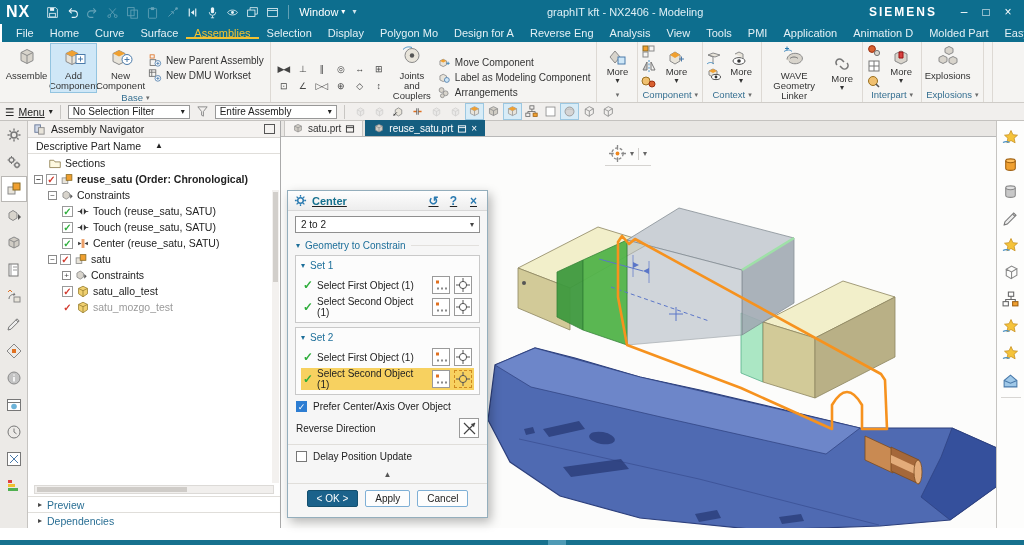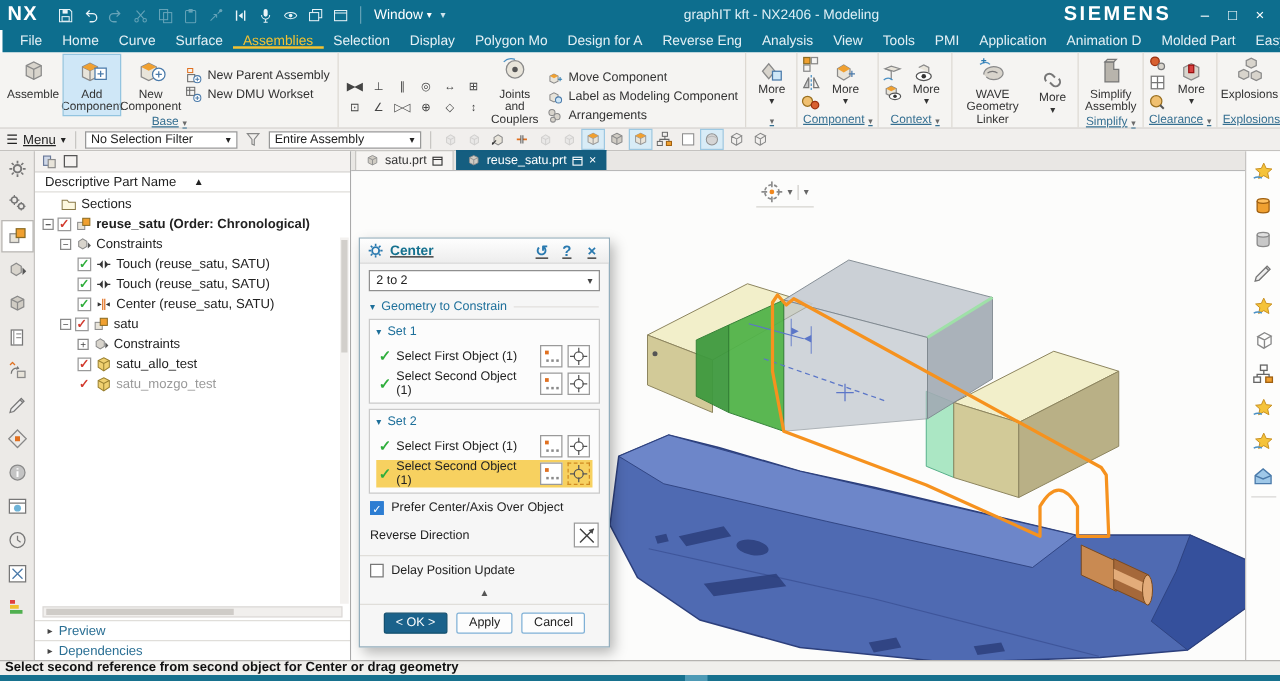--- a/index.html
+++ b/index.html
@@ -12,34 +12,34 @@
   
   #titlebar{position:absolute;left:0;top:0;width:1024px;height:24px;background:var(--titlebar);display:flex;align-items:center;padding:0 6px;gap:3px;color:#fff;}
   .nx-logo{font-weight:bold;font-size:16px;letter-spacing:1px;margin-right:10px;}
   .qat{width:19px;height:17px;color:#eaf4f8;}
   .qat svg{width:13px;height:13px;}
   .qat.dim{opacity:.4;}
   .vsep{width:1px;height:14px;background:rgba(255,255,255,.35);margin:0 3px;}
   .win-menu{display:flex;align-items:center;gap:3px;font-size:11px;color:#fff;padding:0 4px;}
   .caret{font-size:8px;line-height:8px;}
   .tb-title{position:absolute;left:547px;top:6px;font-size:11px;color:#dff0f6;}
-  .brand{margin-left:auto;font-weight:bold;font-size:16px;letter-spacing:2px;color:#fff;}
+  .brand{margin-left:auto;font-weight:bold;font-size:12px;letter-spacing:2px;color:#fff;}
   .winctl{display:flex;gap:2px;margin-left:14px;}
   .winctl span{width:20px;height:18px;display:flex;align-items:center;justify-content:center;font-size:12px;}
 
   
   #tabrow{position:absolute;left:2px;top:24px;width:1024px;height:18px;background:var(--titlebar);display:flex;align-items:center;padding-left:6px;}
   .rtab{display:flex;align-items:center;padding:0 8px;color:#e4f0f5;font-size:11px;white-space:nowrap;}
   .rtab.active{color:var(--tab-active);box-shadow:inset 0 -2px 0 var(--tab-active);}
 
   
   #ribbon{position:absolute;left:0;top:42px;width:1024px;height:61px;background:var(--ribbon-bg);border-bottom:1px solid #cfccc8;display:flex;align-items:stretch;padding:0 1px;}
   .rgroup{display:flex;flex-direction:column;border-right:1px solid #ddd9d4;}
   .rgroup-body{flex:1;display:flex;align-items:stretch;padding:2px 3px 0 3px;gap:2px;}
-  .rgroup-label{height:14px;text-align:center;color:#356f91;font-size:9.5px;line-height:12px;white-space:nowrap;display:flex;align-items:flex-end;justify-content:center;gap:3px;padding:0 4px;text-decoration:underline;}
+  .rgroup-label{height:14px;text-align:center;color:#356f91;font-size:9.5px;line-height:12px;white-space:nowrap;display:flex;align-items:center;justify-content:center;gap:3px;padding:0 4px;}
   .rgroup-label .caret{font-size:7px;color:#6b6b6b;}
   .bigbtn{width:45px;display:flex;flex-direction:column;align-items:center;padding:1px;font-size:9.5px;line-height:10px;text-align:center;color:#333;}
   .bigbtn .bicon{width:26px;height:25px;margin-bottom:1px;}
   .bigbtn.active-tool{background:var(--highlight);outline:1px solid #93c4e0;}
   .sidecol{display:flex;flex-direction:column;justify-content:center;gap:2px;padding:0 3px;}
   .sideitem{display:flex;align-items:center;gap:4px;font-size:10px;white-space:nowrap;color:#333;}
   .sideitem .ico{width:14px;height:13px;}
   .cgrid{display:grid;grid-template-columns:repeat(6,19px);grid-auto-rows:17px;align-content:center;margin-right:2px;}
   .cicon{display:flex;align-items:center;justify-content:center;font-size:9px;color:#444;letter-spacing:-1px;}
   .morebtn{width:34px;display:flex;flex-direction:column;align-items:center;justify-content:center;font-size:9.5px;color:#333;}
@@ -513,37 +513,20 @@
           <span>More</span>
           <span class="caret">▾</span>
         </div>
       </div>
       <div class="rgroup-label">
           <span>Interpart Links</span>
           <span class="caret">▾</span>
         </div>
     </div>
 
-    <div class="rgroup">
-      <div class="rgroup-body">
-        <div class="bigbtn">
-          <span class="bicon ico">
-              <svg viewBox="0 0 26 24">
-                <path d="M8 4h7v6h4v10h-11z" fill="#b8b4ac" stroke="#777"></path>
-                <path d="M8 4l2-2h7l-2 2z" fill="#d8d4cc" stroke="#777"></path>
-              </svg>
-            </span>
-          <span>Simplify Assembly</span>
-        </div>
-      </div>
-      <div class="rgroup-label">
-          <span>Simplify</span>
-          <span class="caret">▾</span>
-        </div>
-    </div>
 
     <div class="rgroup">
       <div class="rgroup-body">
         <div class="minicol">
           <span class="ico">
               <svg viewBox="0 0 16 14">
                 <circle cx="6" cy="5" r="3.4" fill="#d86030" stroke="#9a3010"></circle>
                 <circle cx="11" cy="9" r="2.6" fill="#d8d4cc" stroke="#777"></circle>
               </svg>
             </span>
@@ -565,21 +548,21 @@
               <svg viewBox="0 0 20 18">
                 <path d="M4 6l6-3 6 3v7l-6 3-6-3z" fill="#d8d4cc" stroke="#8a8a8a"></path>
                 <path d="M8 4h4v6H8z" fill="#d84040" stroke="#9a1010"></path>
               </svg>
             </span>
           <span>More</span>
           <span class="caret">▾</span>
         </div>
       </div>
       <div class="rgroup-label">
-          <span>Clearance</span>
+          <span>Interpart</span>
           <span class="caret">▾</span>
         </div>
     </div>
 
     <div class="rgroup">
       <div class="rgroup-body">
         <div class="bigbtn">
           <span class="bicon ico">
               <svg viewBox="0 0 26 24">
                 <path d="M10 3l4-2 4 2v4l-4 2-4-2z" fill="#d8d4cc" stroke="#8a8a8a"></path>
@@ -810,20 +793,21 @@
     </div>
 
   <div id="navpanel">
     <div id="nav-header">
       <span class="ico">
           <svg viewBox="0 0 14 14">
             <rect x="2" y="2" width="6" height="8" fill="#cfd8e8" stroke="#6a7a9a"></rect>
             <rect x="6" y="5" width="6" height="7" fill="#e8e4da" stroke="#8a8a8a"></rect>
           </svg>
         </span>
+      <span id="nav-title">Assembly Navigator</span>
       <span class="panelbox"></span>
     </div>
     <div id="nav-colhead">
       <span>Descriptive Part Name</span>
       <span style="font-size:8px;">▲</span>
     </div>
     <div id="tree">
       <div class="trow" style="padding-left: 20px;">
           <span class="ticon ico">
             <svg viewBox="0 0 16 16">
@@ -1239,19 +1223,16 @@
       <div class="collapse">▲</div>
       <div class="dlg-rule"></div>
       <div id="dlg-footer">
         <span class="btn primary">&lt; OK &gt;</span>
         <span class="btn">Apply</span>
         <span class="btn">Cancel</span>
       </div>
     </div>
   </div>
 
-  <div id="statusbar">
-    <span>Select second reference from second object for Center or drag geometry</span>
-  </div>
   <div id="bottombar">
       <span class="seg"></span>
     </div>
 </div>
 
 </body></html>

